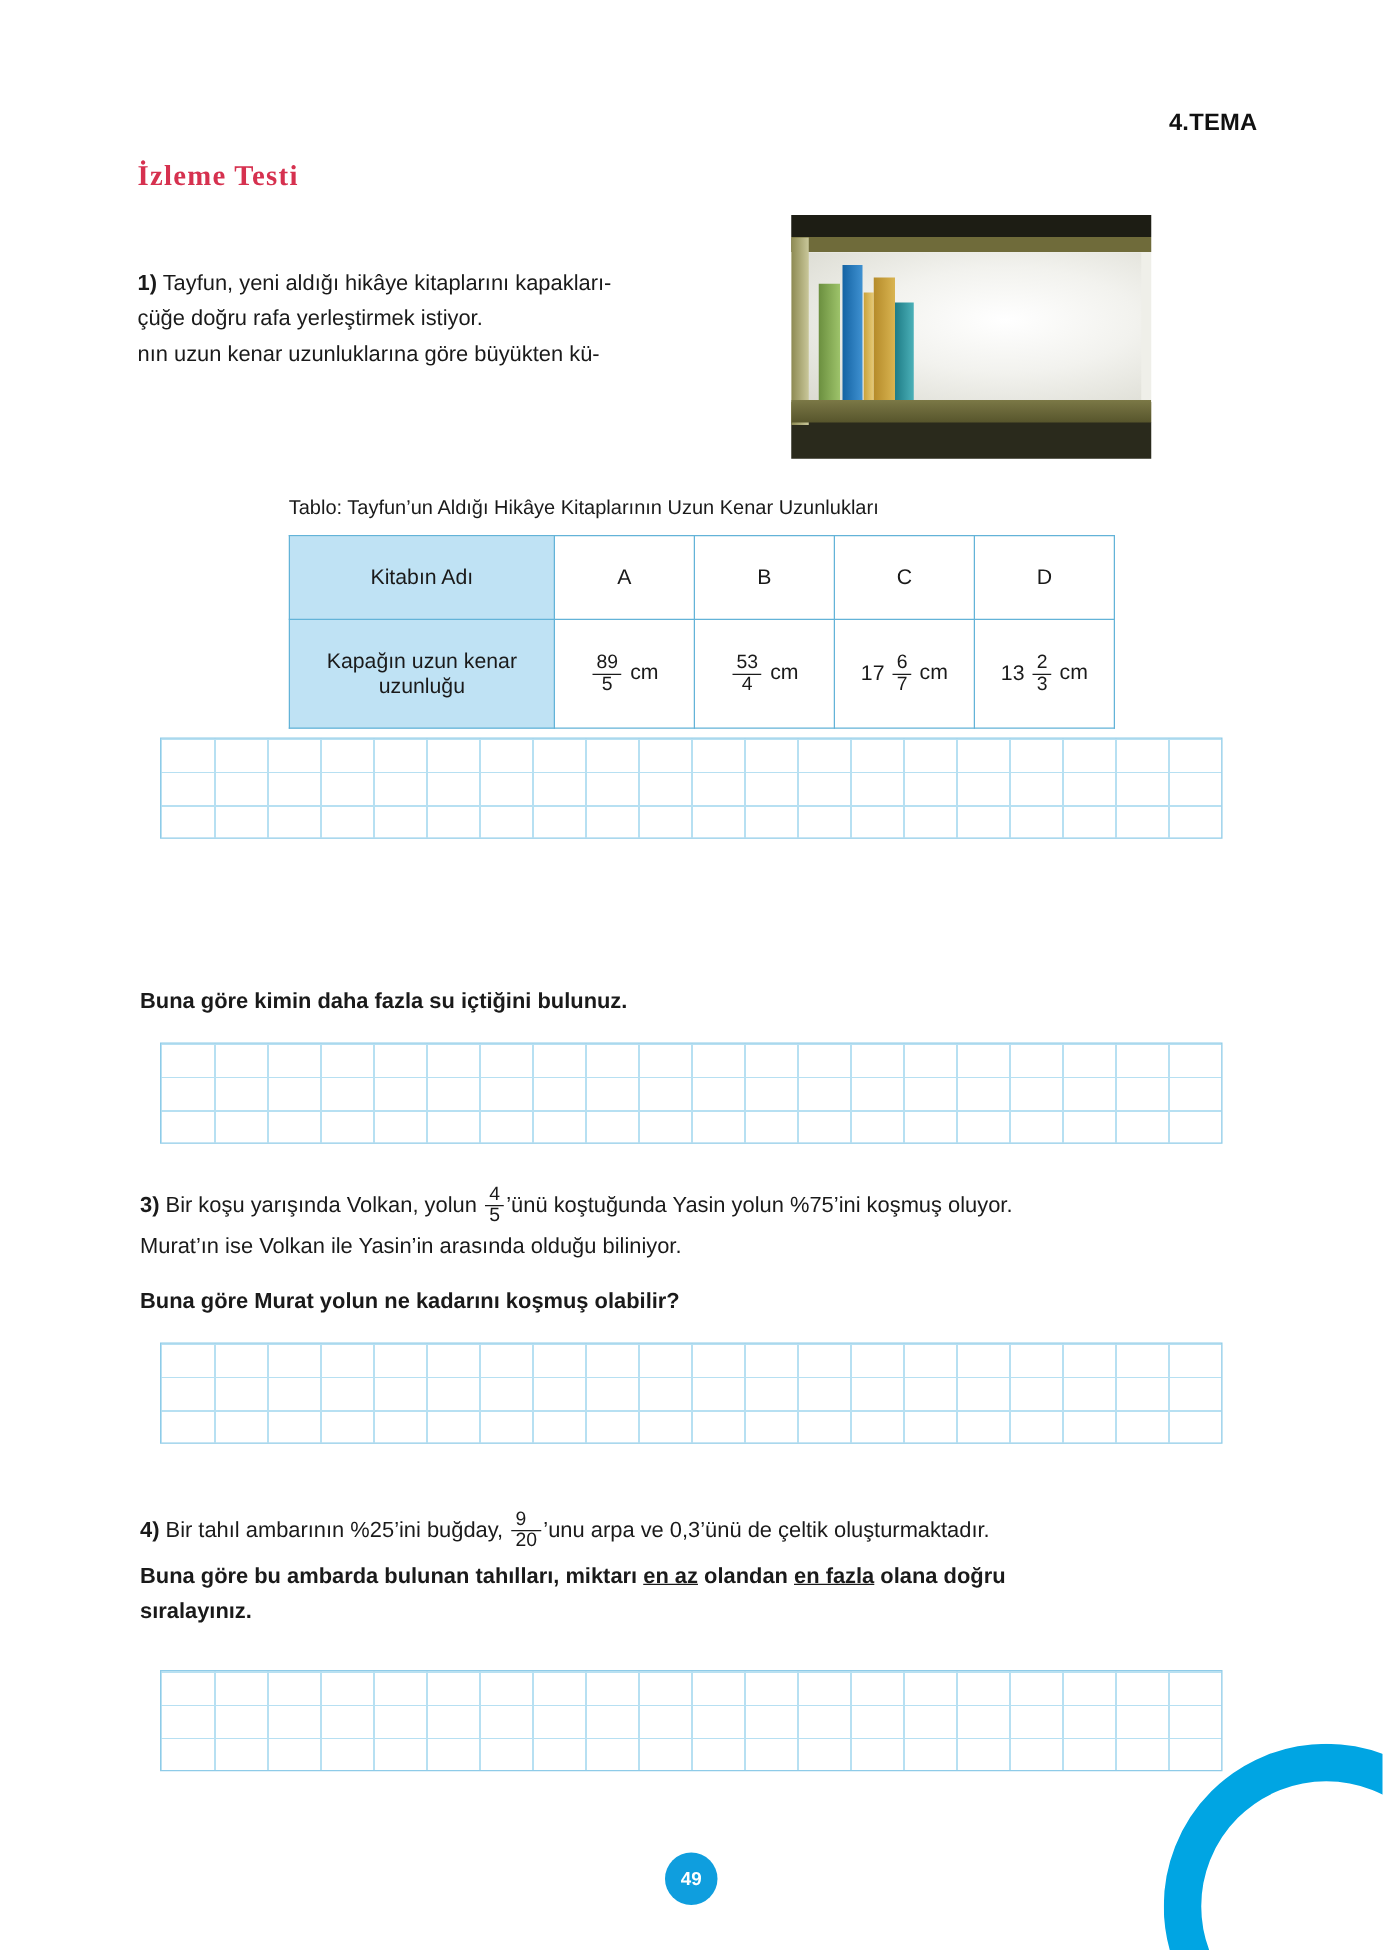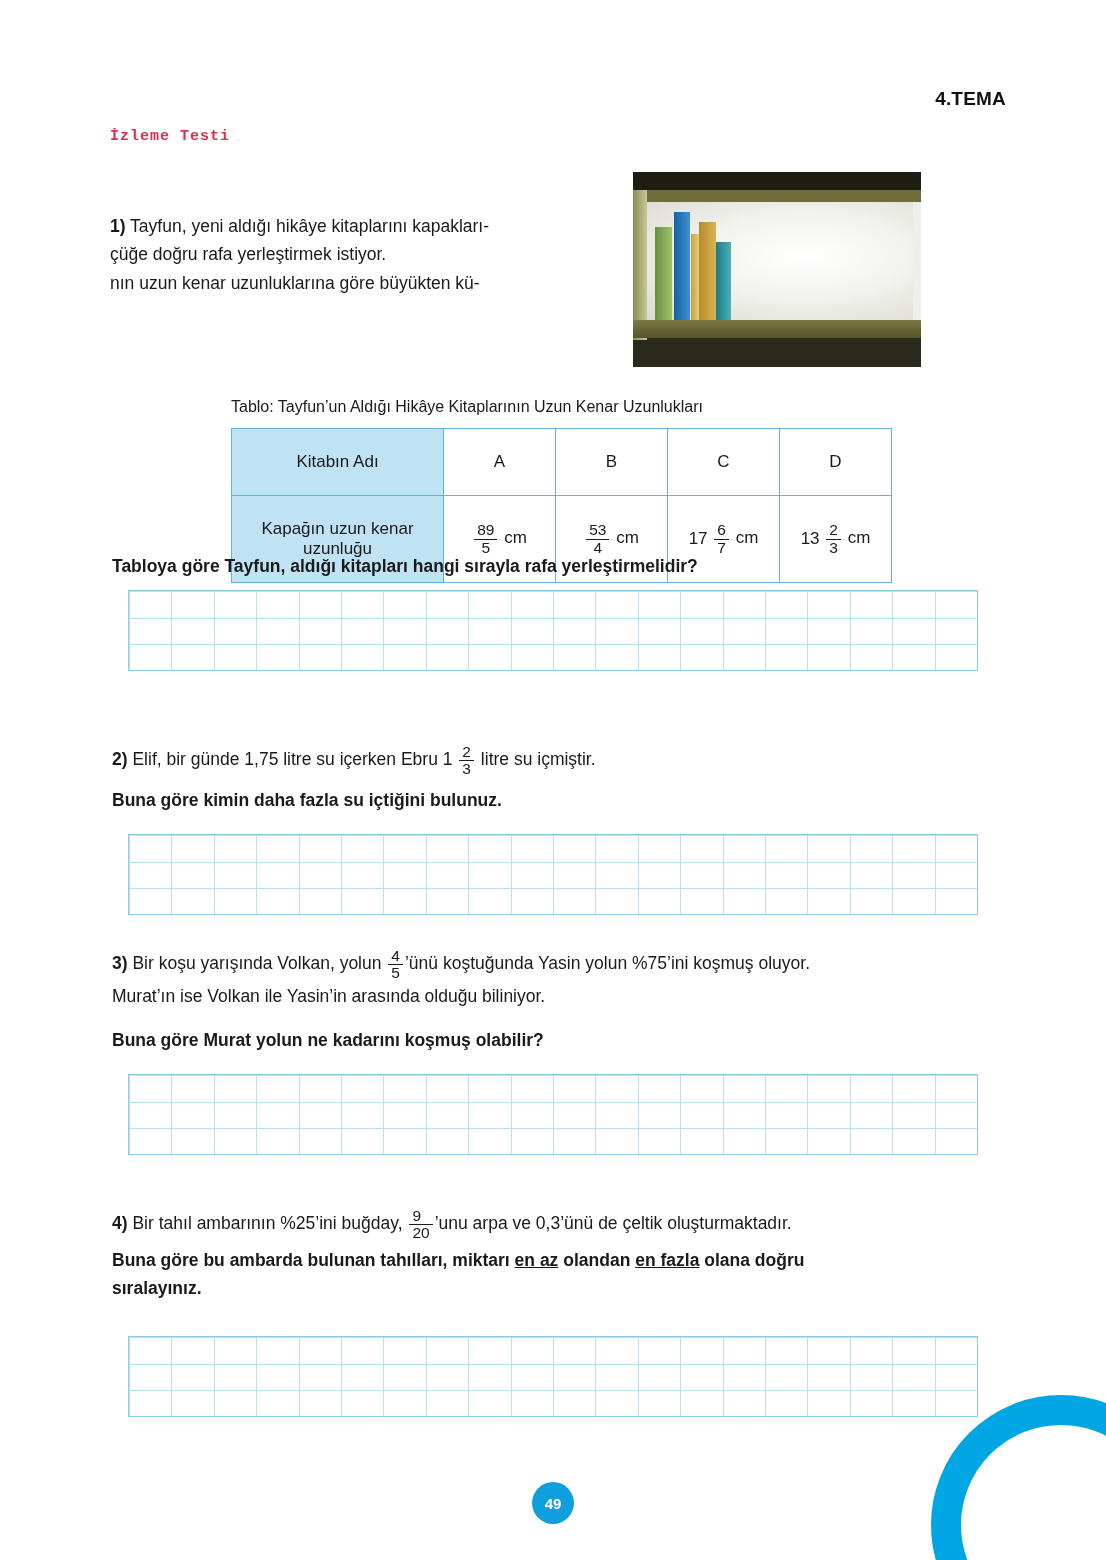--- a/index.html
+++ b/index.html
@@ -18,22 +18,22 @@
   
   .tema-label {
     position: absolute; top: 52px; right: 100px;
     font-size: 19px; font-weight: bold; letter-spacing: .2px;
     color: #111;
     margin-top: 36px;
   }
 
   .section-title {
     position: absolute; top: 128px; left: 110px;
-    font-family: Liberation Mono, monospace;
-    font-size: 15px; font-weight: bold;
+    font-family: Liberation Serif, serif;
+    font-size: 23px; font-weight: bold;
     color: #d6314f; letter-spacing: 1px;
   }
 
   
   .q { position: absolute; font-size: 17.5px; line-height: 1.62; }
   .q b, .bold { font-weight: bold; }
 
   #q1 { top: 212px; left: 110px; width: 490px; text-align: justify; }
   #q1 .line { display: block; }
 
@@ -202,32 +202,22 @@
         <span class="frac">
           <span class="n">2</span>
           <span class="d">3</span>
         </span>
         <span>cm</span>
       </td>
     </tr>
   </tbody>
     </table>
 
-  <div class="prompt" id="p1">Tabloya göre Tayfun, aldığı kitapları hangi sırayla rafa yerleştirmelidir?</div>
   <div class="grid" id="g1"></div>
 
-  <div class="q" id="q2">
-    <span class="bold">2)</span>
-    <span>Elif, bir günde 1,75 litre su içerken Ebru 1</span>
-    <span class="frac">
-      <span class="n">2</span>
-      <span class="d">3</span>
-    </span>
-    <span>litre su içmiştir.</span>
-  </div>
   <div class="prompt" id="p2">Buna göre kimin daha fazla su içtiğini bulunuz.</div>
   <div class="grid" id="g2"></div>
 
   <div class="q" id="q3">
     <span class="bold">3)</span>
     <span>Bir koşu yarışında Volkan, yolun</span>
     <span class="frac">
       <span class="n">4</span>
       <span class="d">5</span>
     </span><span>’ünü koştuğunda Yasin yolun %75’ini koşmuş oluyor.</span><br>

